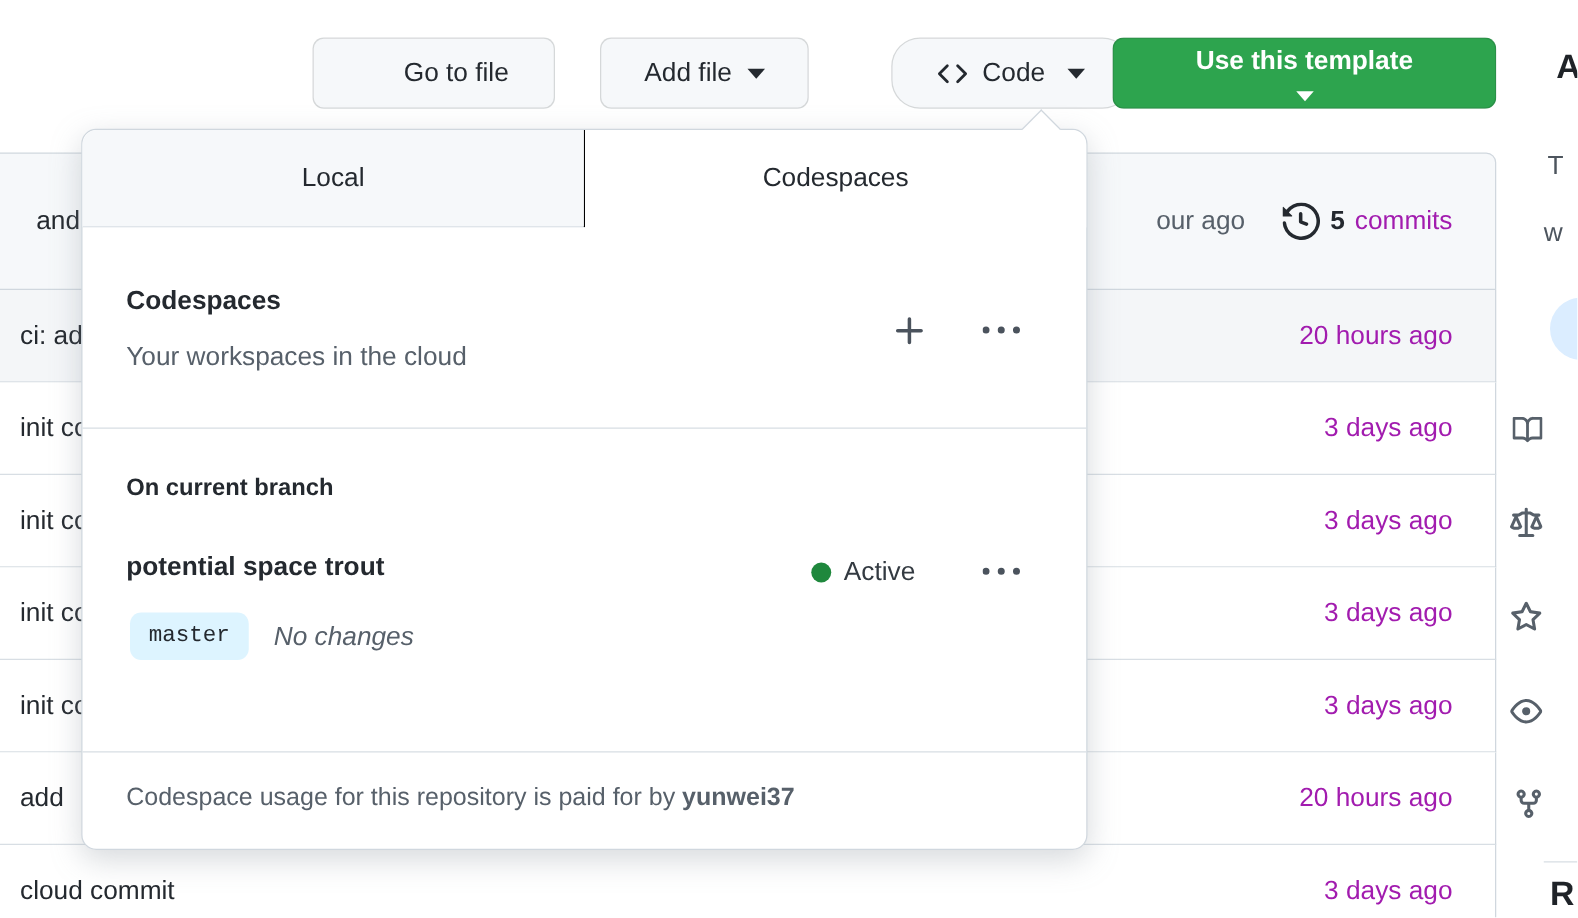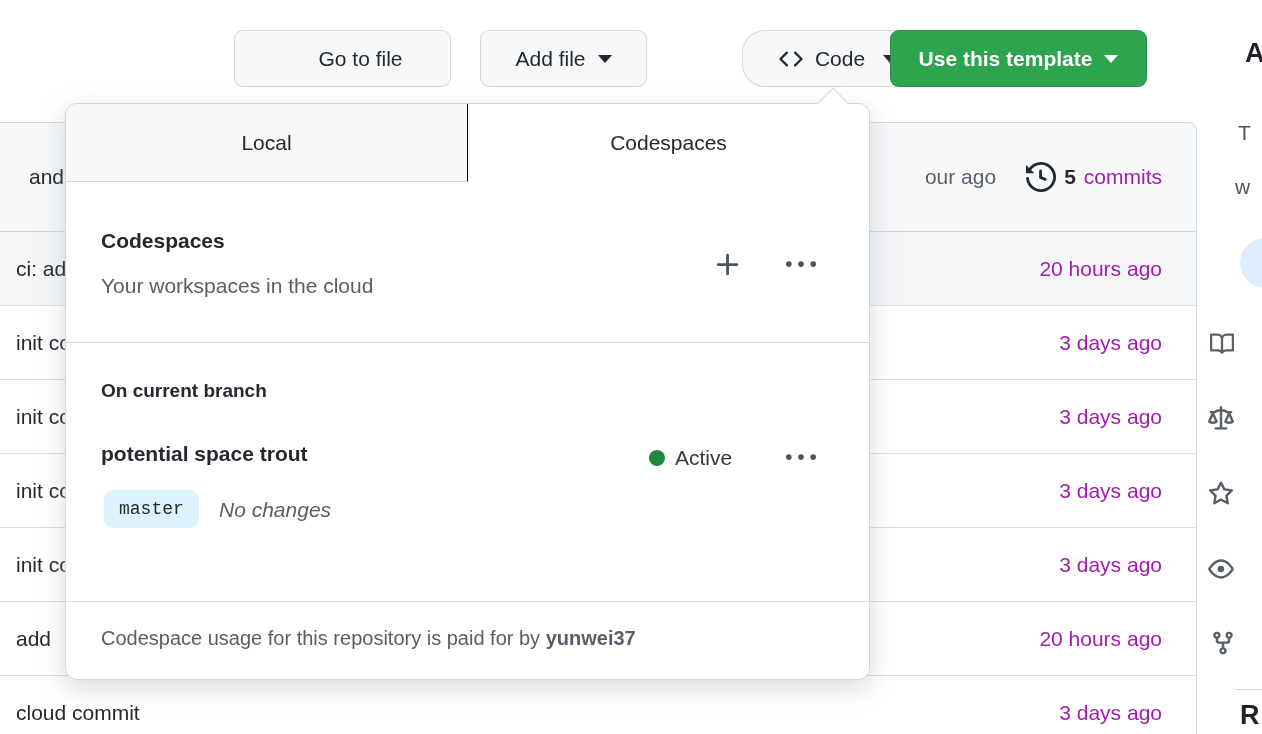--- a/index.html
+++ b/index.html
@@ -116,37 +116,37 @@
     <div class="frow">
       <span class="msg">add</span>
       <span class="time">20 hours ago</span>
     </div>
     <div class="frow">
       <span class="msg">cloud commit</span>
       <span class="time">3 days ago</span>
     </div>
   </div>
 
-  <button class="btn" style="left:234px; width:217px;padding-left:36px;">
+  <button class="btn" style="left:250px; width:194px;padding-left:36px;">
     <span>Go to file</span>
   </button>
   <button class="btn" style="left:480px; width:167px;">
     <span>Add file</span>
     <span class="caret"></span>
   </button>
-  <button class="btn" style="left:742px; width:192px;border-radius:23px;">
+  <button class="btn" style="left:713px; width:192px;border-radius:23px;">
     <span class="icon-svg">
       <svg width="24" height="24" viewBox="0 0 16 16" fill="currentColor">
           <path d="m11.28 3.22 4.25 4.25a.75.75 0 0 1 0 1.06l-4.25 4.25a.749.749 0 0 1-1.275-.326.749.749 0 0 1 .215-.734L13.94 8l-3.72-3.72a.749.749 0 0 1 .326-1.275.749.749 0 0 1 .734.215Zm-6.56 0a.751.751 0 0 1 1.042.018.751.751 0 0 1 .018 1.042L2.06 8l3.72 3.72a.749.749 0 0 1-.326 1.275.749.749 0 0 1-.734-.215L.47 8.53a.75.75 0 0 1 0-1.06Z"></path>
         </svg>
     </span>
     <span>Code</span>
     <span class="caret" style="margin-left:6px;"></span>
   </button>
-  <button class="btn btn-green" style="left:890px; width:257px;">
+  <button class="btn btn-green" style="left:890px; width:307px;flex-direction:column;">
     <span>Use this template</span>
     <span class="caret white"></span>
   </button>
 
   <span class="sb-frag" style="left:1245px; top:38px;">A</span>
   <span class="sb-desc" style="left:1238px; top:121px;">T</span>
   <span class="sb-desc" style="left:1235px; top:175px;">w</span>
   <span class="sb-pill"></span>
   <span class="sb-icon" style="left:1210px; top:332px;">
     <svg width="24" height="24" viewBox="0 0 16 16" fill="currentColor">

